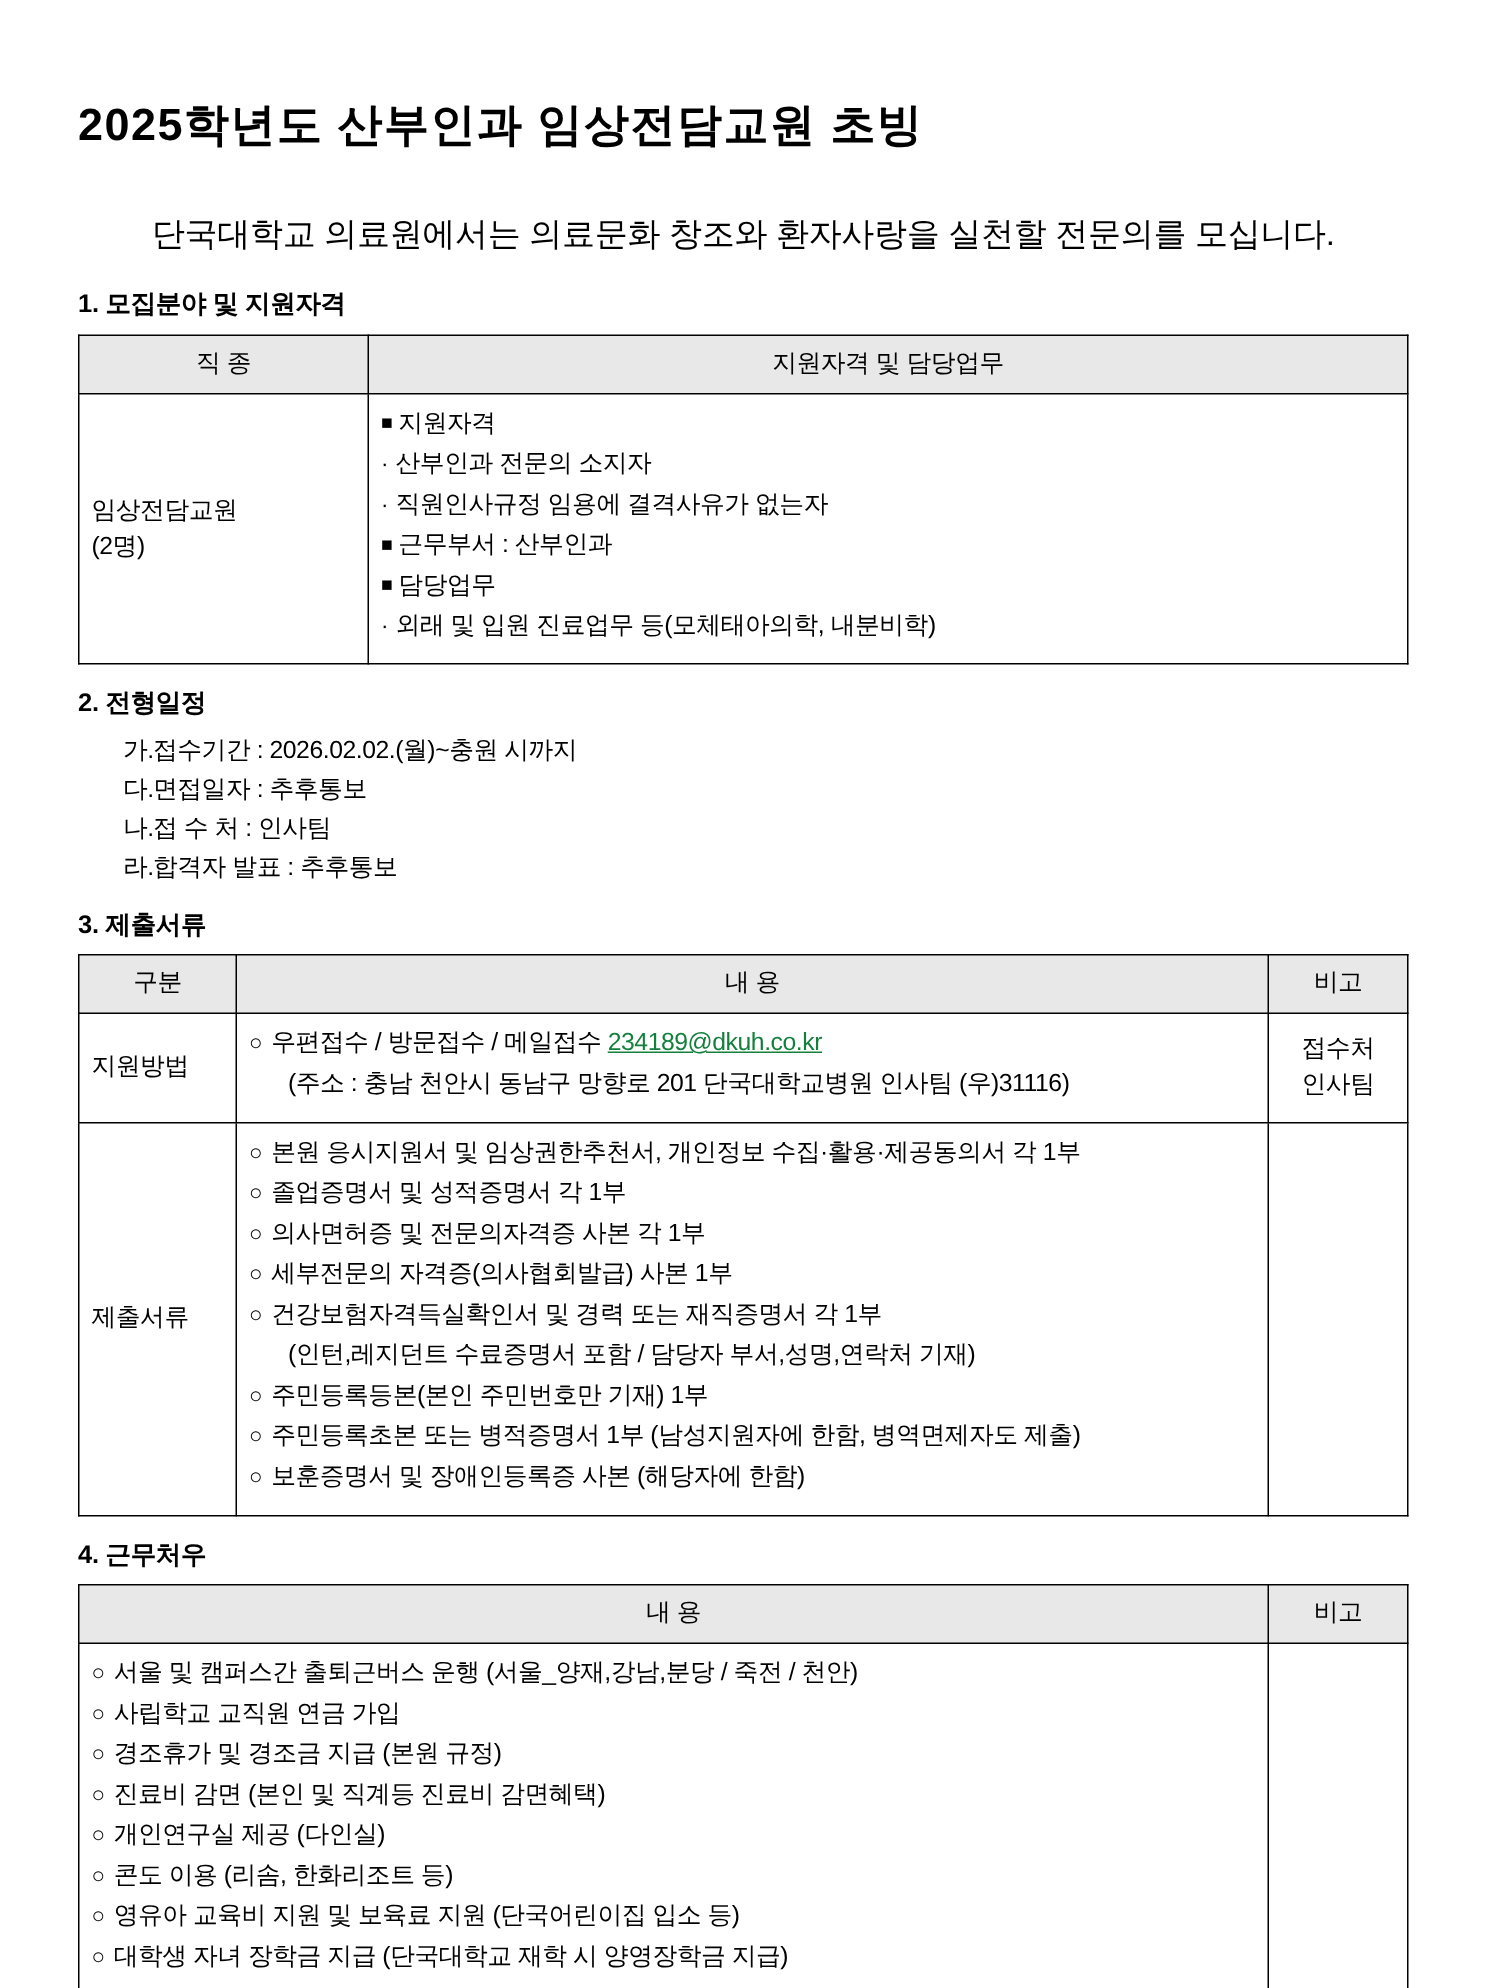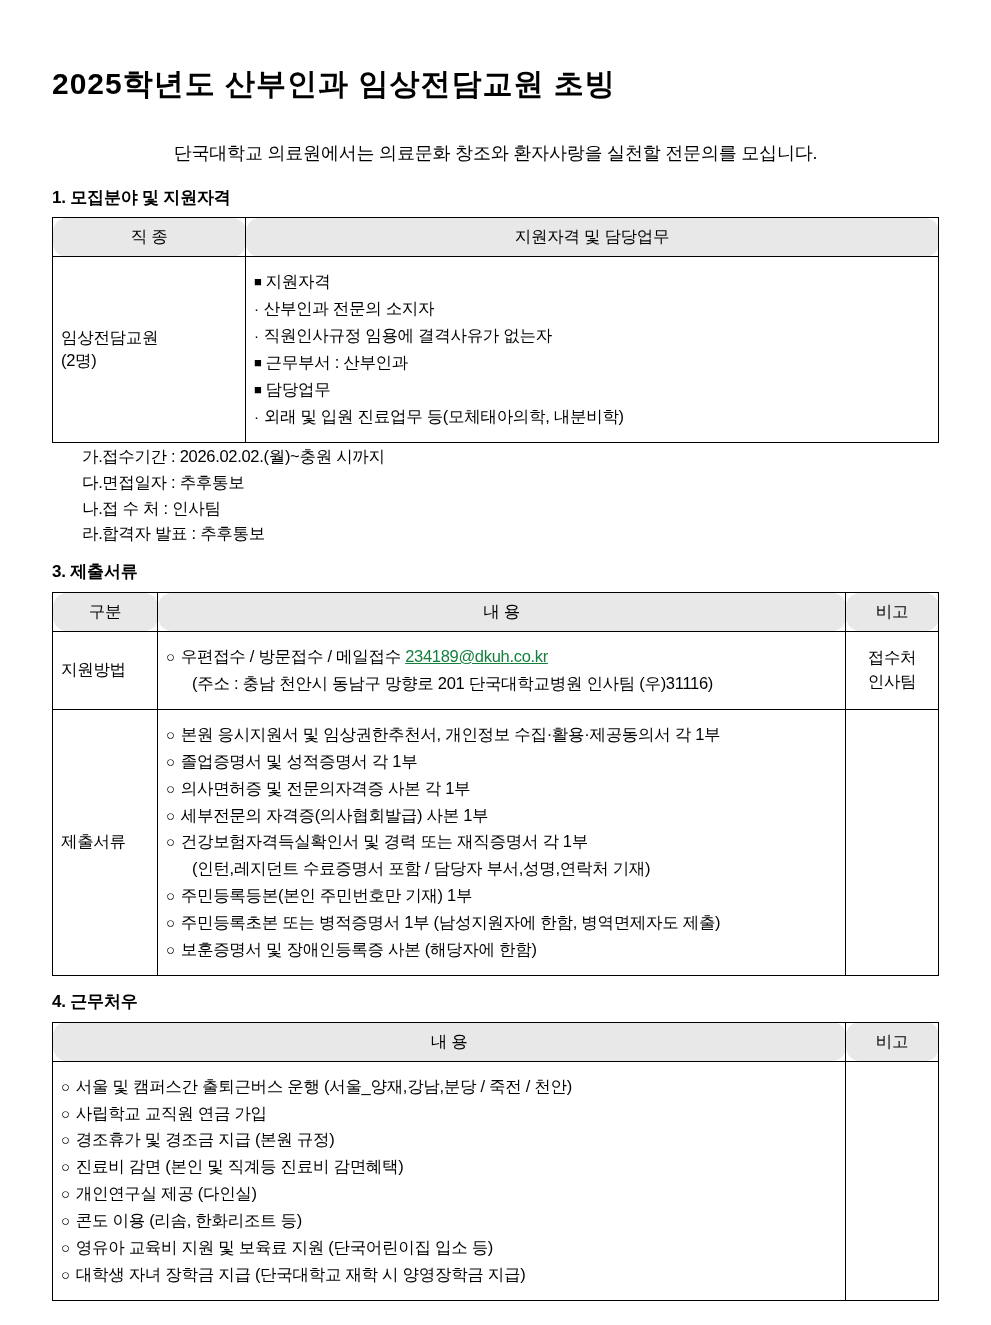--- a/index.html
+++ b/index.html
@@ -24,21 +24,21 @@
   }
   .doc-title {
     text-align: left;
     font-size: 30px;
     font-weight: bold;
     letter-spacing: 1px;
     margin: 14px 0 34px 0;
   }
   .intro {
     text-align: center;
-    font-size: 18px;
+    font-size: 22px;
     margin: 0 0 20px 0;
     letter-spacing: -0.2px;
   }
   .section-heading {
     font-size: 17px;
     font-weight: bold;
     margin: 14px 0 7px 0;
     letter-spacing: -0.2px;
   }
   table {
@@ -52,24 +52,22 @@
     vertical-align: middle;
     font-weight: normal;
     font-size: 16.5px;
     letter-spacing: -0.3px;
   }
   thead th {
     background: #e8e8e8;
     text-align: center;
     font-size: 16.5px;
     padding: 7px 6px;
-    border-radius: 14px;
   }
   .cell-lines {
-    padding-top: 10px;
     padding-bottom: 10px;
   }
   .line {
     margin: 3px 0;
     letter-spacing: -0.3px;
   }
   .line .mk-sq {
     font-size: 13px;
     vertical-align: 1px;
     margin-right: 4px;
@@ -137,20 +135,21 @@
           <div class="line"><span class="mk-dot">·</span><span>산부인과 전문의 소지자</span></div>
           <div class="line"><span class="mk-dot">·</span><span>직원인사규정 임용에 결격사유가 없는자</span></div>
           <div class="line"><span class="mk-sq">■</span><span>근무부서 : 산부인과</span></div>
           <div class="line"><span class="mk-sq">■</span><span>담당업무</span></div>
           <div class="line"><span class="mk-dot">·</span><span>외래 및 입원 진료업무 등(모체태아의학, 내분비학)</span></div>
         </td>
       </tr>
     </tbody>
   </table>
 
+  <div class="section-heading">2.  전형일정</div>
   <div class="schedule">
     <div class="line"><span class="lbl">가.</span><span>접수기간 : 2026.02.02.(월)~충원 시까지</span></div>
     <div class="line"><span class="lbl">다.</span><span>면접일자 : 추후통보</span></div>
     <div class="line"><span class="lbl">나.</span><span>접 수 처 : 인사팀</span></div>
     <div class="line"><span class="lbl">라.</span><span>합격자 발표 : 추후통보</span></div>
   </div>
 
   <div class="section-heading">3.  제출서류</div>
   <table class="tbl-submit">
     <thead>

